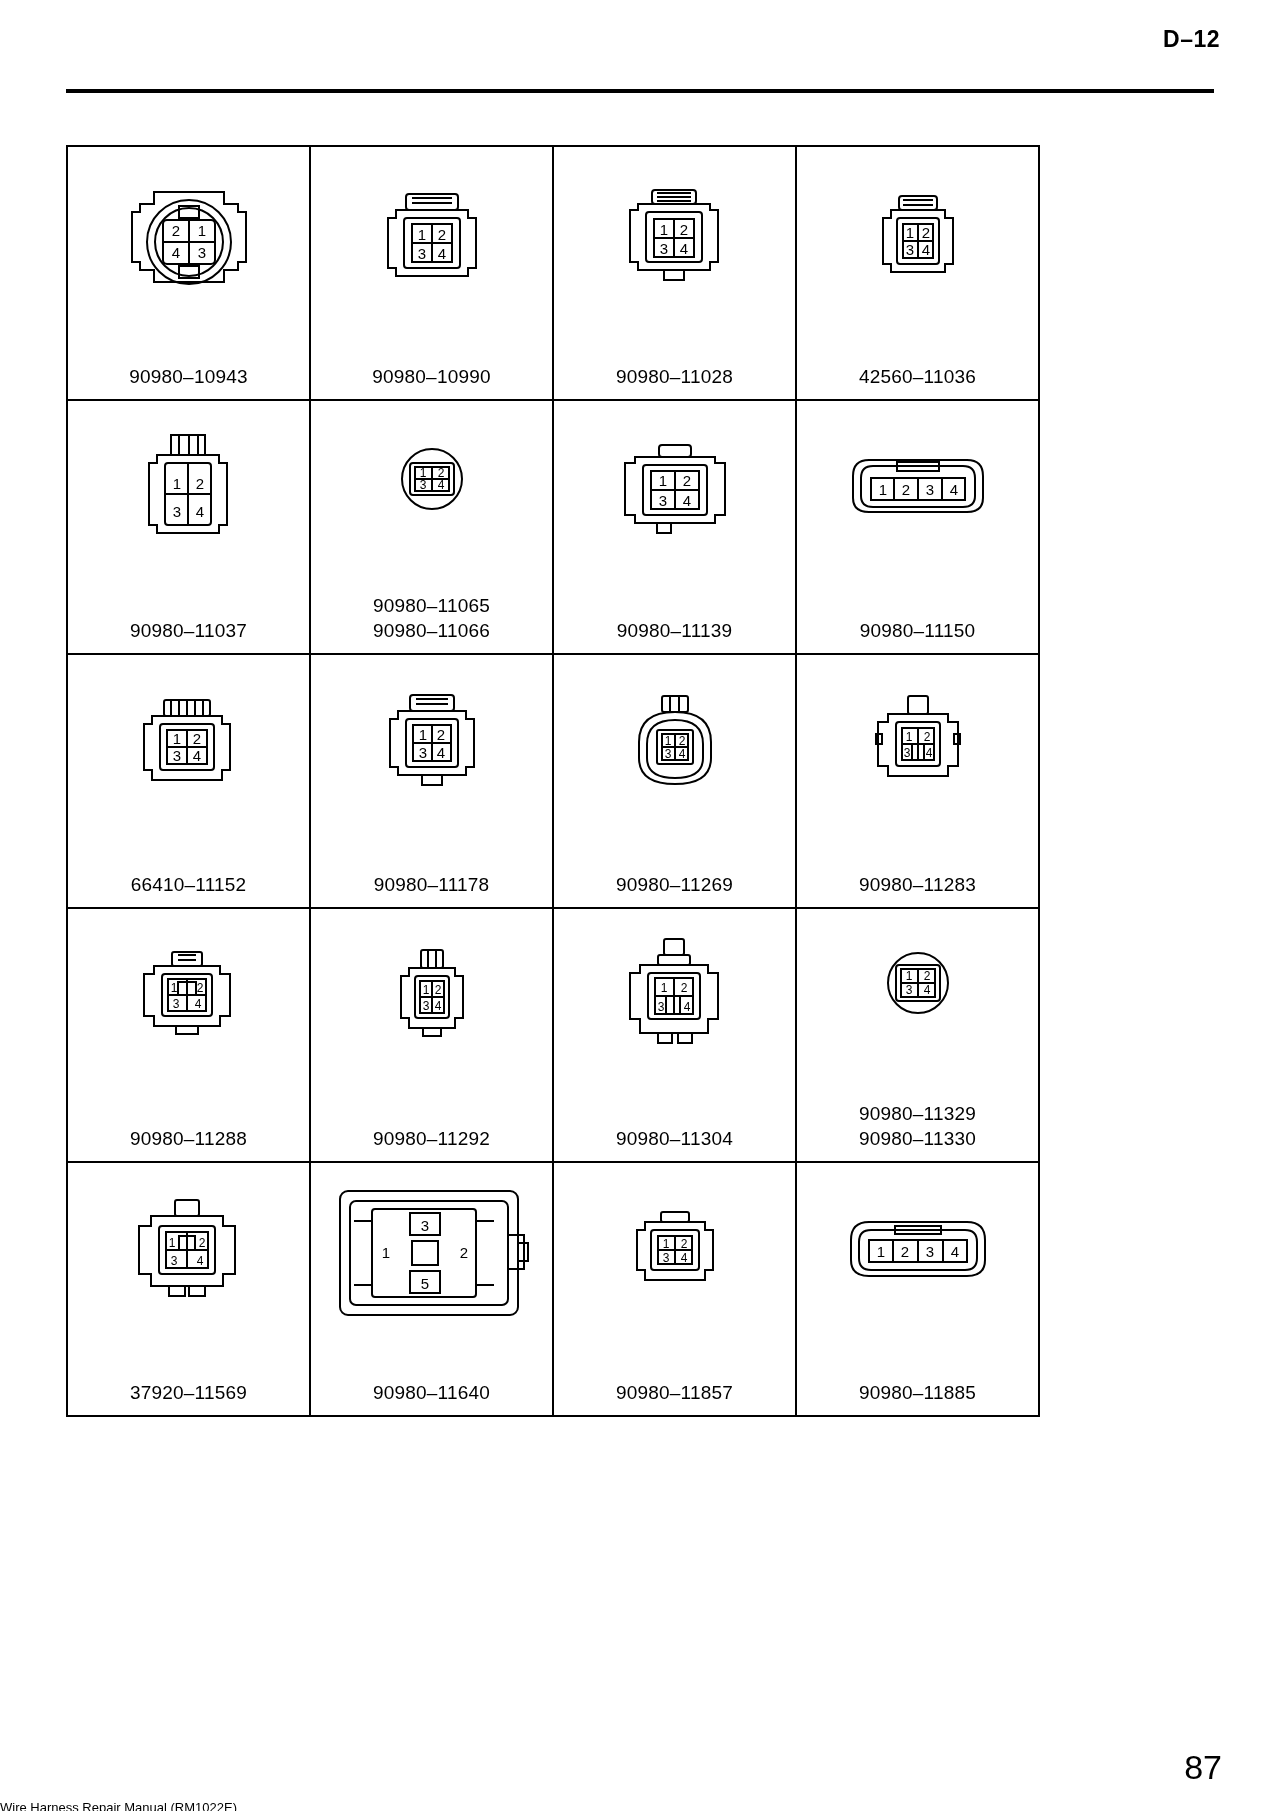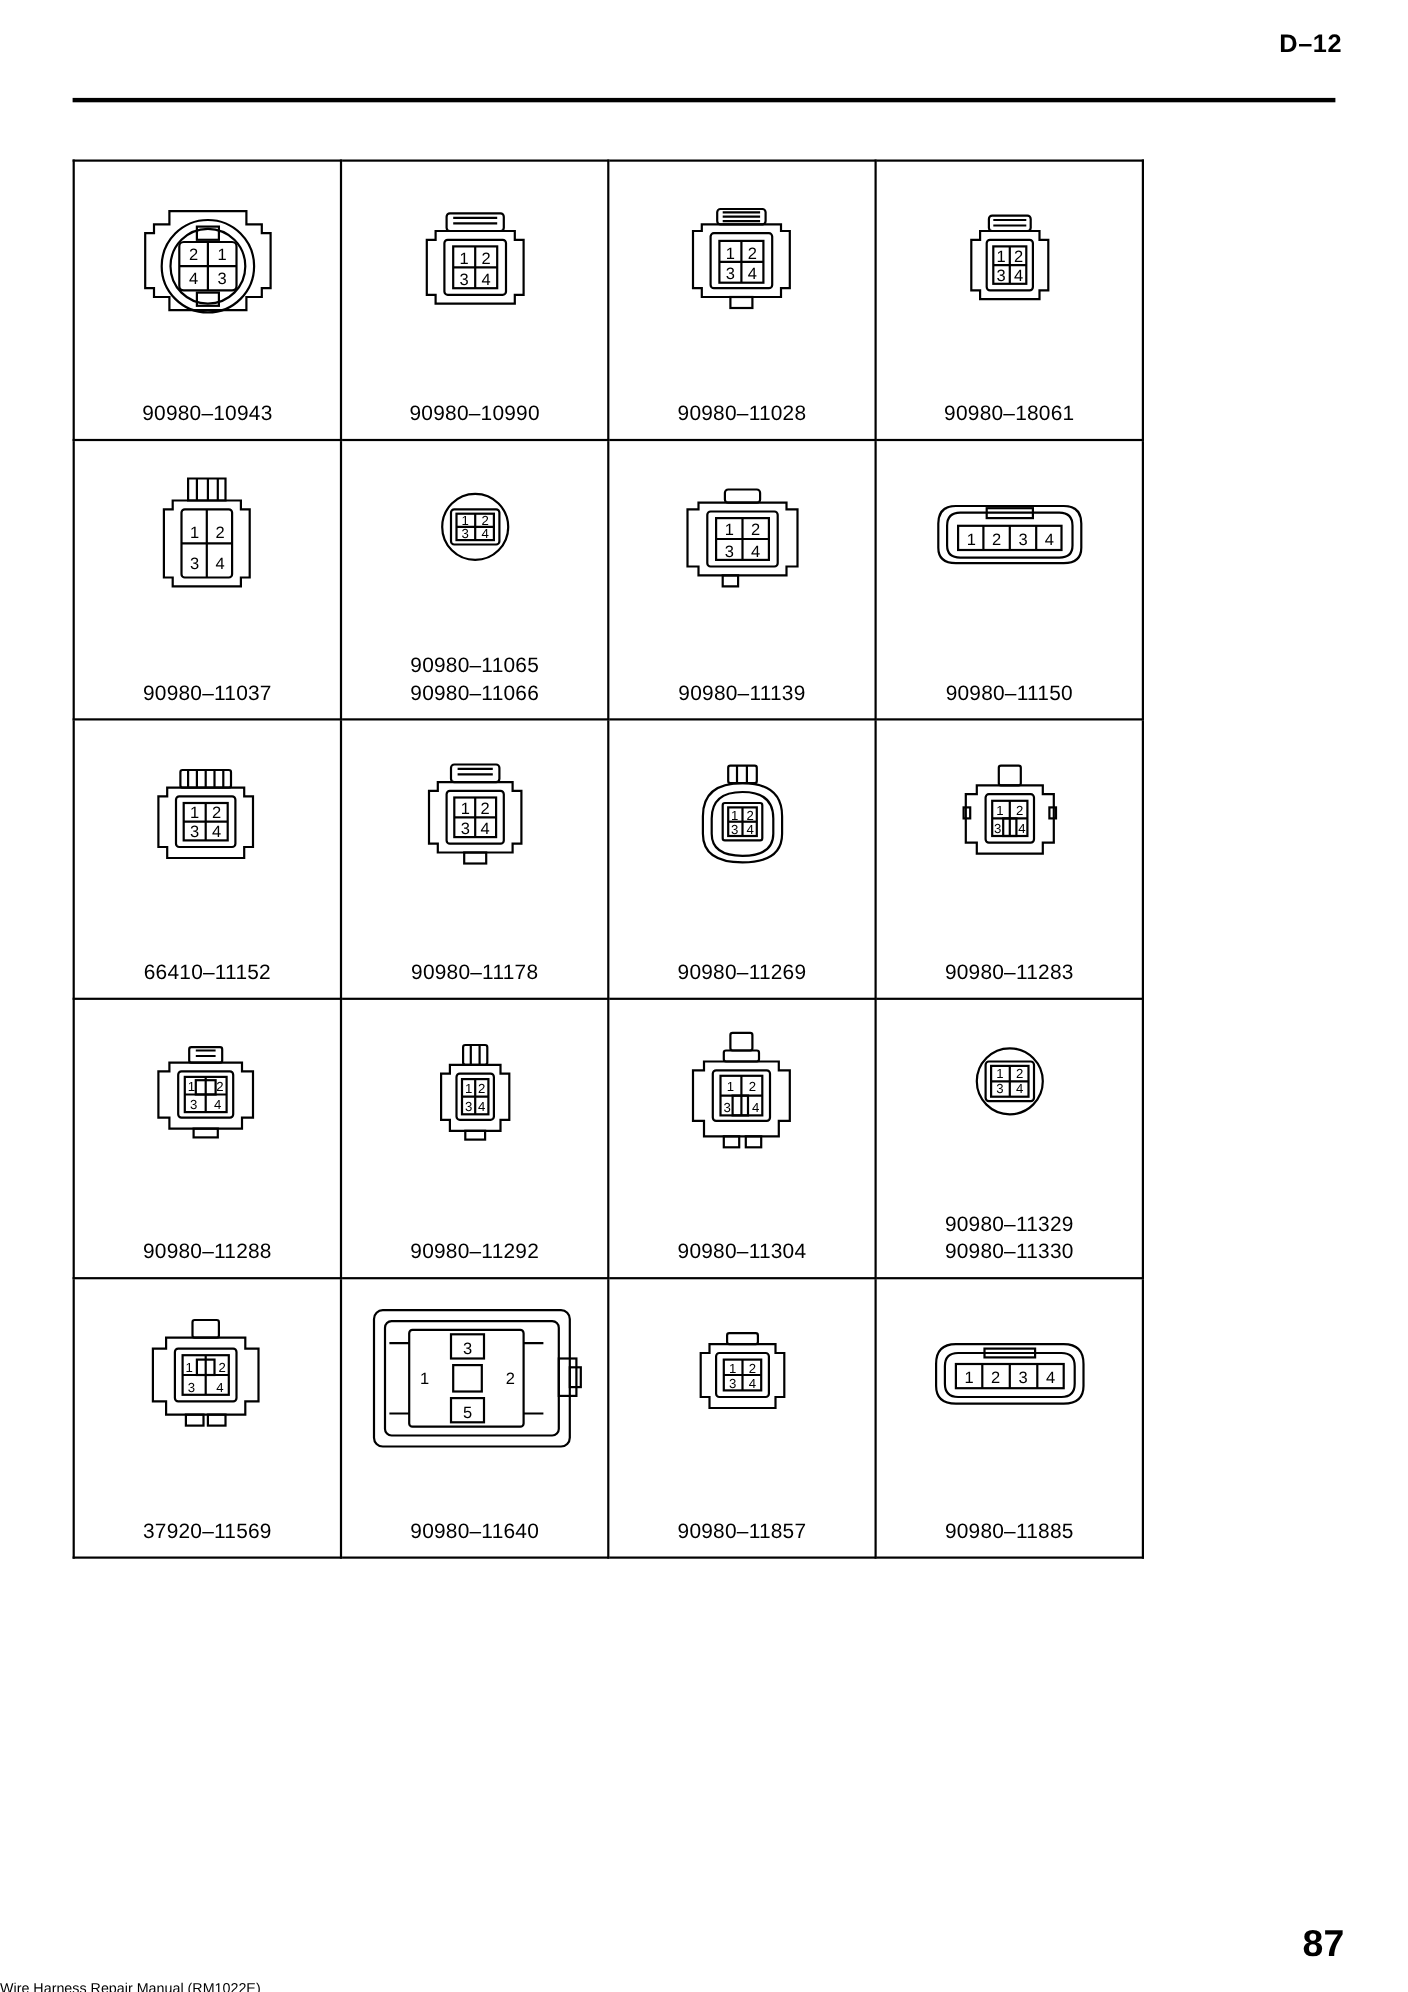--- a/index.html
+++ b/index.html
@@ -102,21 +102,21 @@
     top: 1800px;
     left: 0;
     width: 100%;
     font-size: 13px;
   }
   .page-number {
     position: absolute;
     top: 1748px;
     right: 58px;
     font-size: 34px;
-    font-weight: bold;
+    font-weight: normal;
   }
   svg { display: block; }
   .ln { fill: none; stroke: #000; stroke-width: 2; }
   .pin { font-family: "Liberation Sans", sans-serif; font-size: 15px; text-anchor: middle; }
   .pinS { font-family: "Liberation Sans", sans-serif; font-size: 12px; text-anchor: middle; }
 </style>
 </head>
 <body>
 
 <div class="page">
@@ -214,21 +214,21 @@
               <rect class="ln" x="50" y="62" width="30" height="34"></rect>
               <line class="ln" x1="65" y1="62" x2="65" y2="96"></line>
               <line class="ln" x1="50" y1="79" x2="80" y2="79"></line>
               <text class="pin" x="57" y="76">1</text>
               <text class="pin" x="73" y="76">2</text>
               <text class="pin" x="57" y="93">3</text>
               <text class="pin" x="73" y="93">4</text>
             </svg>
           </div>
           <div class="labels">
-            <div>90980–18061</div>
+            <div>42560–11036</div>
           </div>
         </div>
       </td>
     </tr>
 
     <tr>
       <td>
         <div class="cellwrap">
           <div class="art">
             <svg width="140" height="160" viewBox="0 0 140 160">

